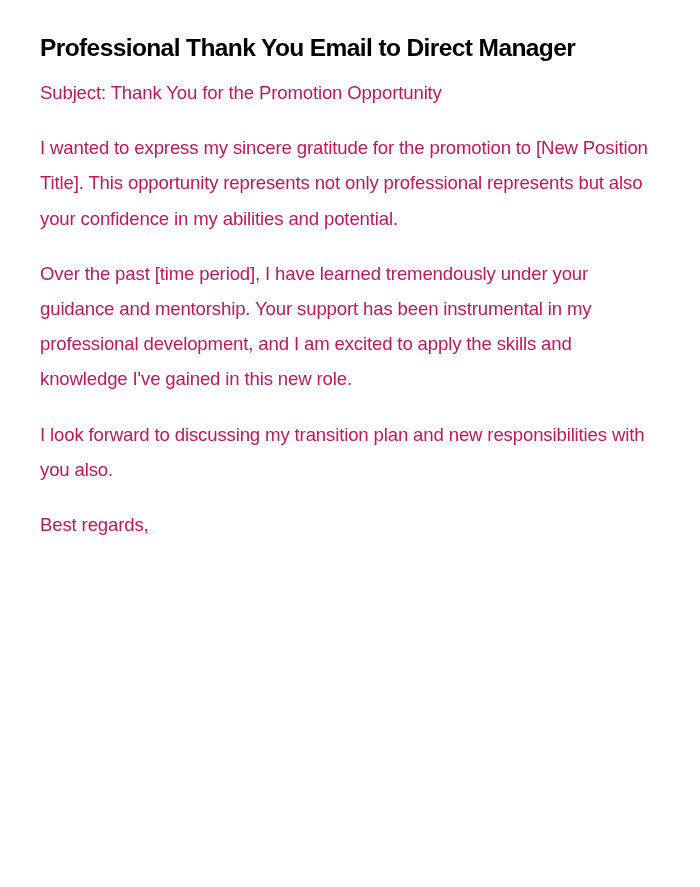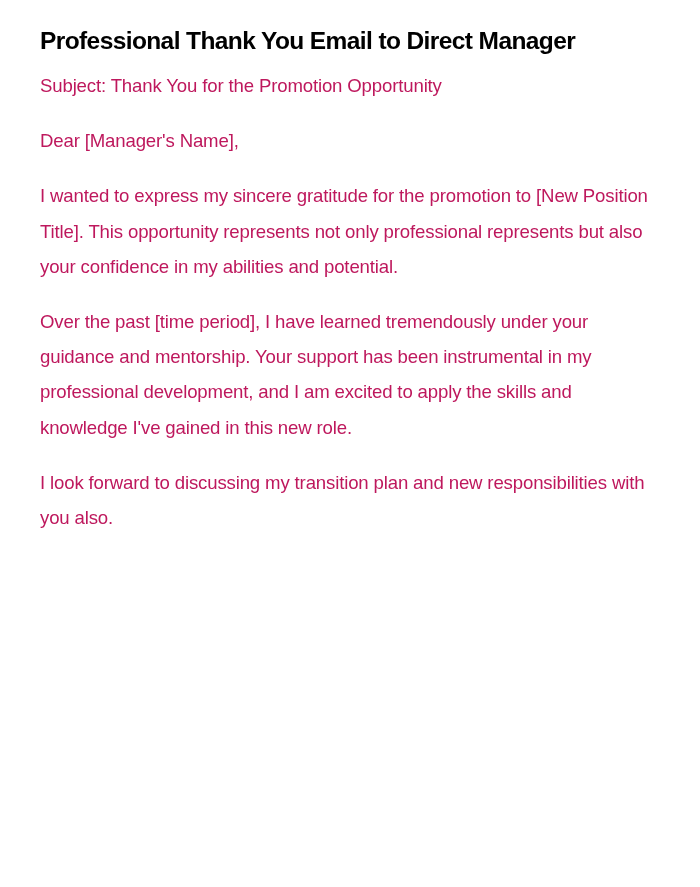--- a/index.html
+++ b/index.html
@@ -18,37 +18,37 @@
     .page {
       position: absolute;
       left: 40px;
       top: 24px;
       width: 620px;
     }
     .title {
       font-weight: bold;
       font-size: 24.5px;
       line-height: 34px;
-      margin: 0 0 10px 0;
+      margin: 7px 0 10px 0;
       letter-spacing: -0.6px;
       color: #000000;
       white-space: nowrap;
     }
     .para {
       font-size: 18.6px;
       line-height: 35.2px;
       margin: 0 0 20px 0;
       letter-spacing: -0.15px;
       color: #be185d;
     }
     .subject { margin-bottom: 20px; }
   </style>
 </head>
 <body>
 
 <div class="page">
   <h1 class="title">Professional Thank You Email to Direct Manager</h1>
   <p class="para subject">Subject: Thank You for the Promotion Opportunity</p>
-  <p class="para">Dear [Manager's Name],</p>
   <p class="para">I wanted to express my sincere gratitude for the promotion to [New Position Title]. This opportunity represents not only professional represents but also your confidence in my abilities and potential.</p>
   <p class="para">Over the past [time period], I have learned tremendously under your guidance and mentorship. Your support has been instrumental in my professional development, and I am excited to apply the skills and knowledge I've gained in this new role.</p>
   <p class="para">I look forward to discussing my transition plan and new responsibilities with you also.</p>
+  <p class="para">Best regards,</p>
 </div>
 
 </body></html>

